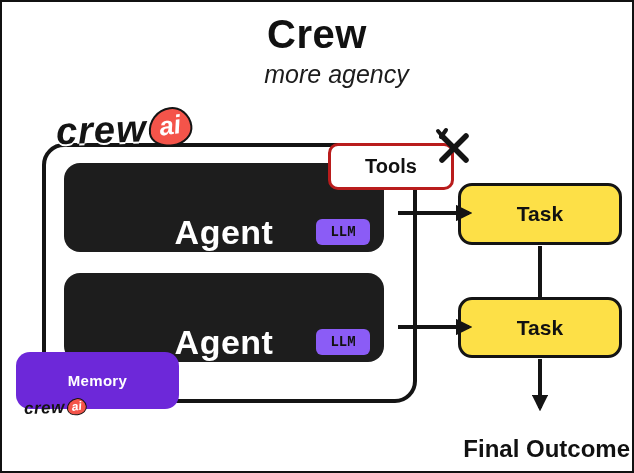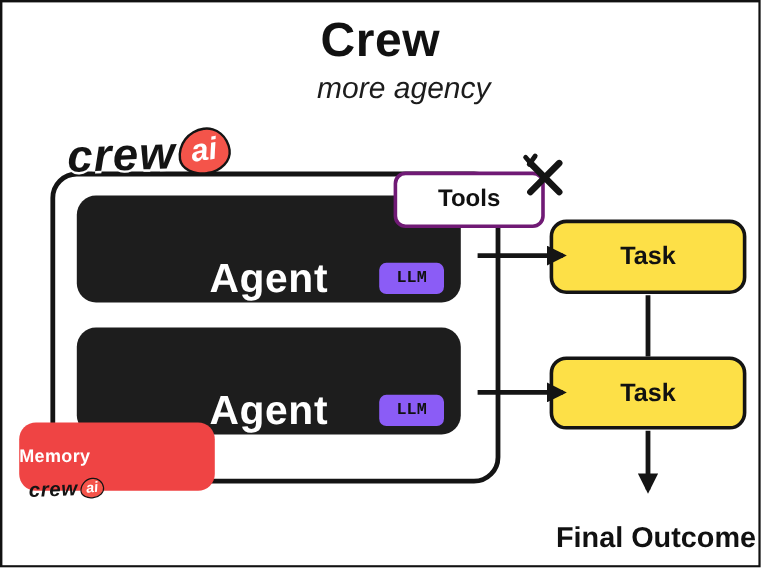--- a/index.html
+++ b/index.html
@@ -78,21 +78,21 @@
     background: #ffffff;
     z-index: 1;
   }
 
   
   .tools-box {
     position: absolute;
     left: 326px; top: 141px;
     width: 126px; height: 47px;
     background: #ffffff;
-    border: 3px solid #701a75;
+    border: 3px solid #b91c1c;
     border-radius: 10px;
     z-index: 3;
     display: flex; align-items: center; justify-content: center;
     font-size: 20px; font-weight: 700; color: #111;
   }
   .tools-icon {
     position: absolute;
     left: 431px; top: 124px;
     z-index: 4;
   }
@@ -138,24 +138,24 @@
     font-size: 21px; font-weight: 700; color: #111;
   }
   .task1 { top: 181px; }
   .task2 { top: 295px; height: 61px; }
 
   
   .memory {
     position: absolute;
     left: 14px; top: 350px;
     width: 163px; height: 57px;
-    background: #ef4444;
+    background: #6d28d9;
     border-radius: 14px;
     z-index: 5;
-    display: flex; align-items: center; 
+    display: flex; align-items: center; justify-content: center;
     font-size: 15px; font-weight: 700; color: #ffffff;
     letter-spacing: 0.3px;
   }
 
   .final {
     position: absolute;
     left: 448px; top: 433px;
     width: 180px;
     text-align: right;
     font-size: 24px;

